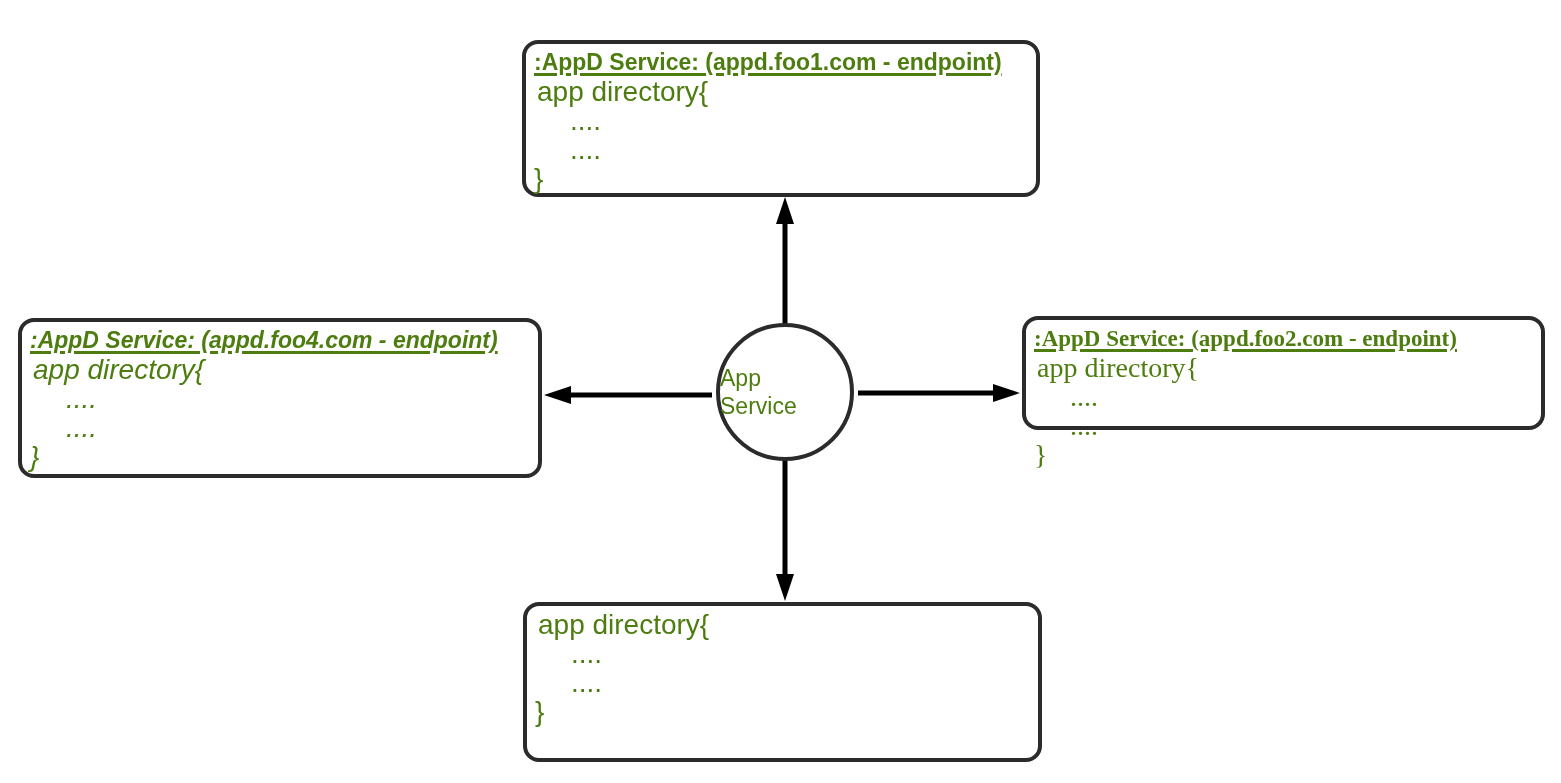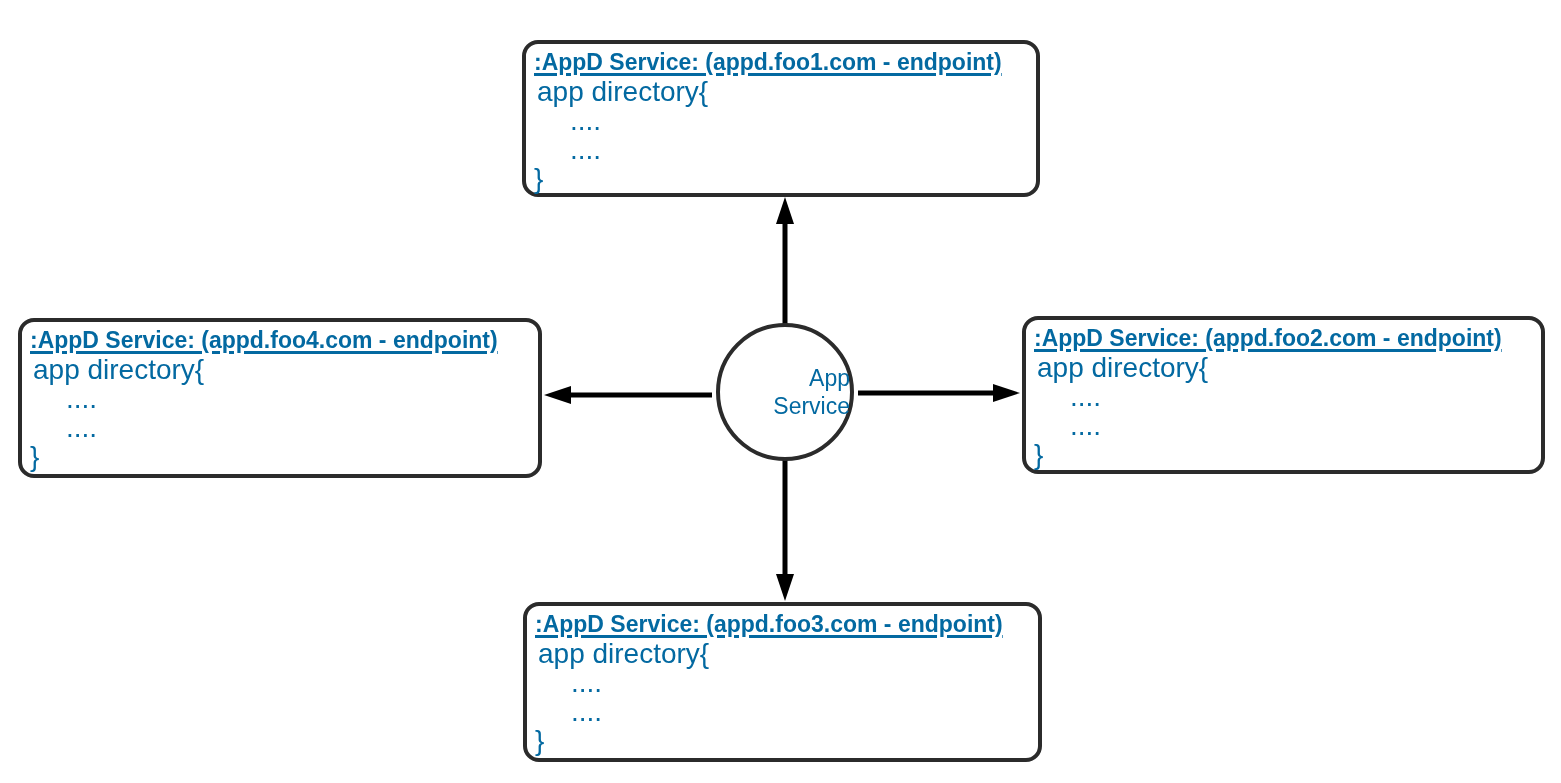--- a/index.html
+++ b/index.html
@@ -2,21 +2,21 @@
 <html><head>
 <meta charset="utf-8">
 <style>
   html, body { margin: 0; padding: 0; background: #ffffff; }
   .canvas {
     position: relative;
     width: 1561px;
     height: 783px;
     background: #ffffff;
     font-family: "Liberation Sans", sans-serif;
-    color: #0369a1;
+    color: #4d7c0f;
     overflow: hidden;
   }
 
   
   .arrows-layer {
     position: absolute;
     left: 0; top: 0;
     width: 1561px; height: 783px;
     z-index: 0;
     pointer-events: none;
@@ -25,23 +25,23 @@
   .service-box {
     position: absolute;
     box-sizing: border-box;
     background: #ffffff;
     border: 4px solid #2b2b2b;
     border-radius: 16px;
     padding: 4px 10px 4px 8px;
     z-index: 1;
   }
   .box-top    { left: 522px;  top: 40px;  width: 518px; height: 157px; }
-  .box-right  { left: 1022px; top: 316px; width: 523px; height: 158px; }
+  .box-right  { left: 1022px; top: 316px; width: 523px; height: 114px; font-family: Liberation Serif, serif; }
   .box-bottom { left: 523px;  top: 602px; width: 519px; height: 160px; }
-  .box-left   { left: 18px;   top: 318px; width: 524px; height: 160px; }
+  .box-left   { left: 18px;   top: 318px; width: 524px; height: 160px; font-style: italic; }
 
   .box-title {
     font-size: 23px;
     font-weight: bold;
     line-height: 29px;
     text-decoration: underline;
     text-decoration-thickness: 2.5px;
     text-underline-offset: 3px;
     white-space: nowrap;
   }
@@ -57,21 +57,21 @@
   .launcher {
     position: absolute;
     left: 716px; top: 323px;
     width: 138px; height: 138px;
     box-sizing: border-box;
     background: #ffffff;
     border: 4px solid #2b2b2b;
     border-radius: 50%;
     display: flex;
     flex-direction: column;
-    align-items: flex-end;
+    align-items: flex-start;
     justify-content: center;
     font-size: 23px;
     line-height: 28px;
     z-index: 1;
     text-align: center;
   }
 </style>
 </head>
 <body>
 
@@ -106,21 +106,20 @@
 
   <div class="service-box box-right">
     <div class="box-title">:AppD Service: (appd.foo2.com - endpoint)</div>
     <div class="box-line">app directory{</div>
     <div class="box-line indent">....</div>
     <div class="box-line indent">....</div>
     <div class="box-line brace">}</div>
   </div>
 
   <div class="service-box box-bottom">
-    <div class="box-title">:AppD Service: (appd.foo3.com - endpoint)</div>
     <div class="box-line">app directory{</div>
     <div class="box-line indent">....</div>
     <div class="box-line indent">....</div>
     <div class="box-line brace">}</div>
   </div>
 
   <div class="service-box box-left">
     <div class="box-title">:AppD Service: (appd.foo4.com - endpoint)</div>
     <div class="box-line">app directory{</div>
     <div class="box-line indent">....</div>

